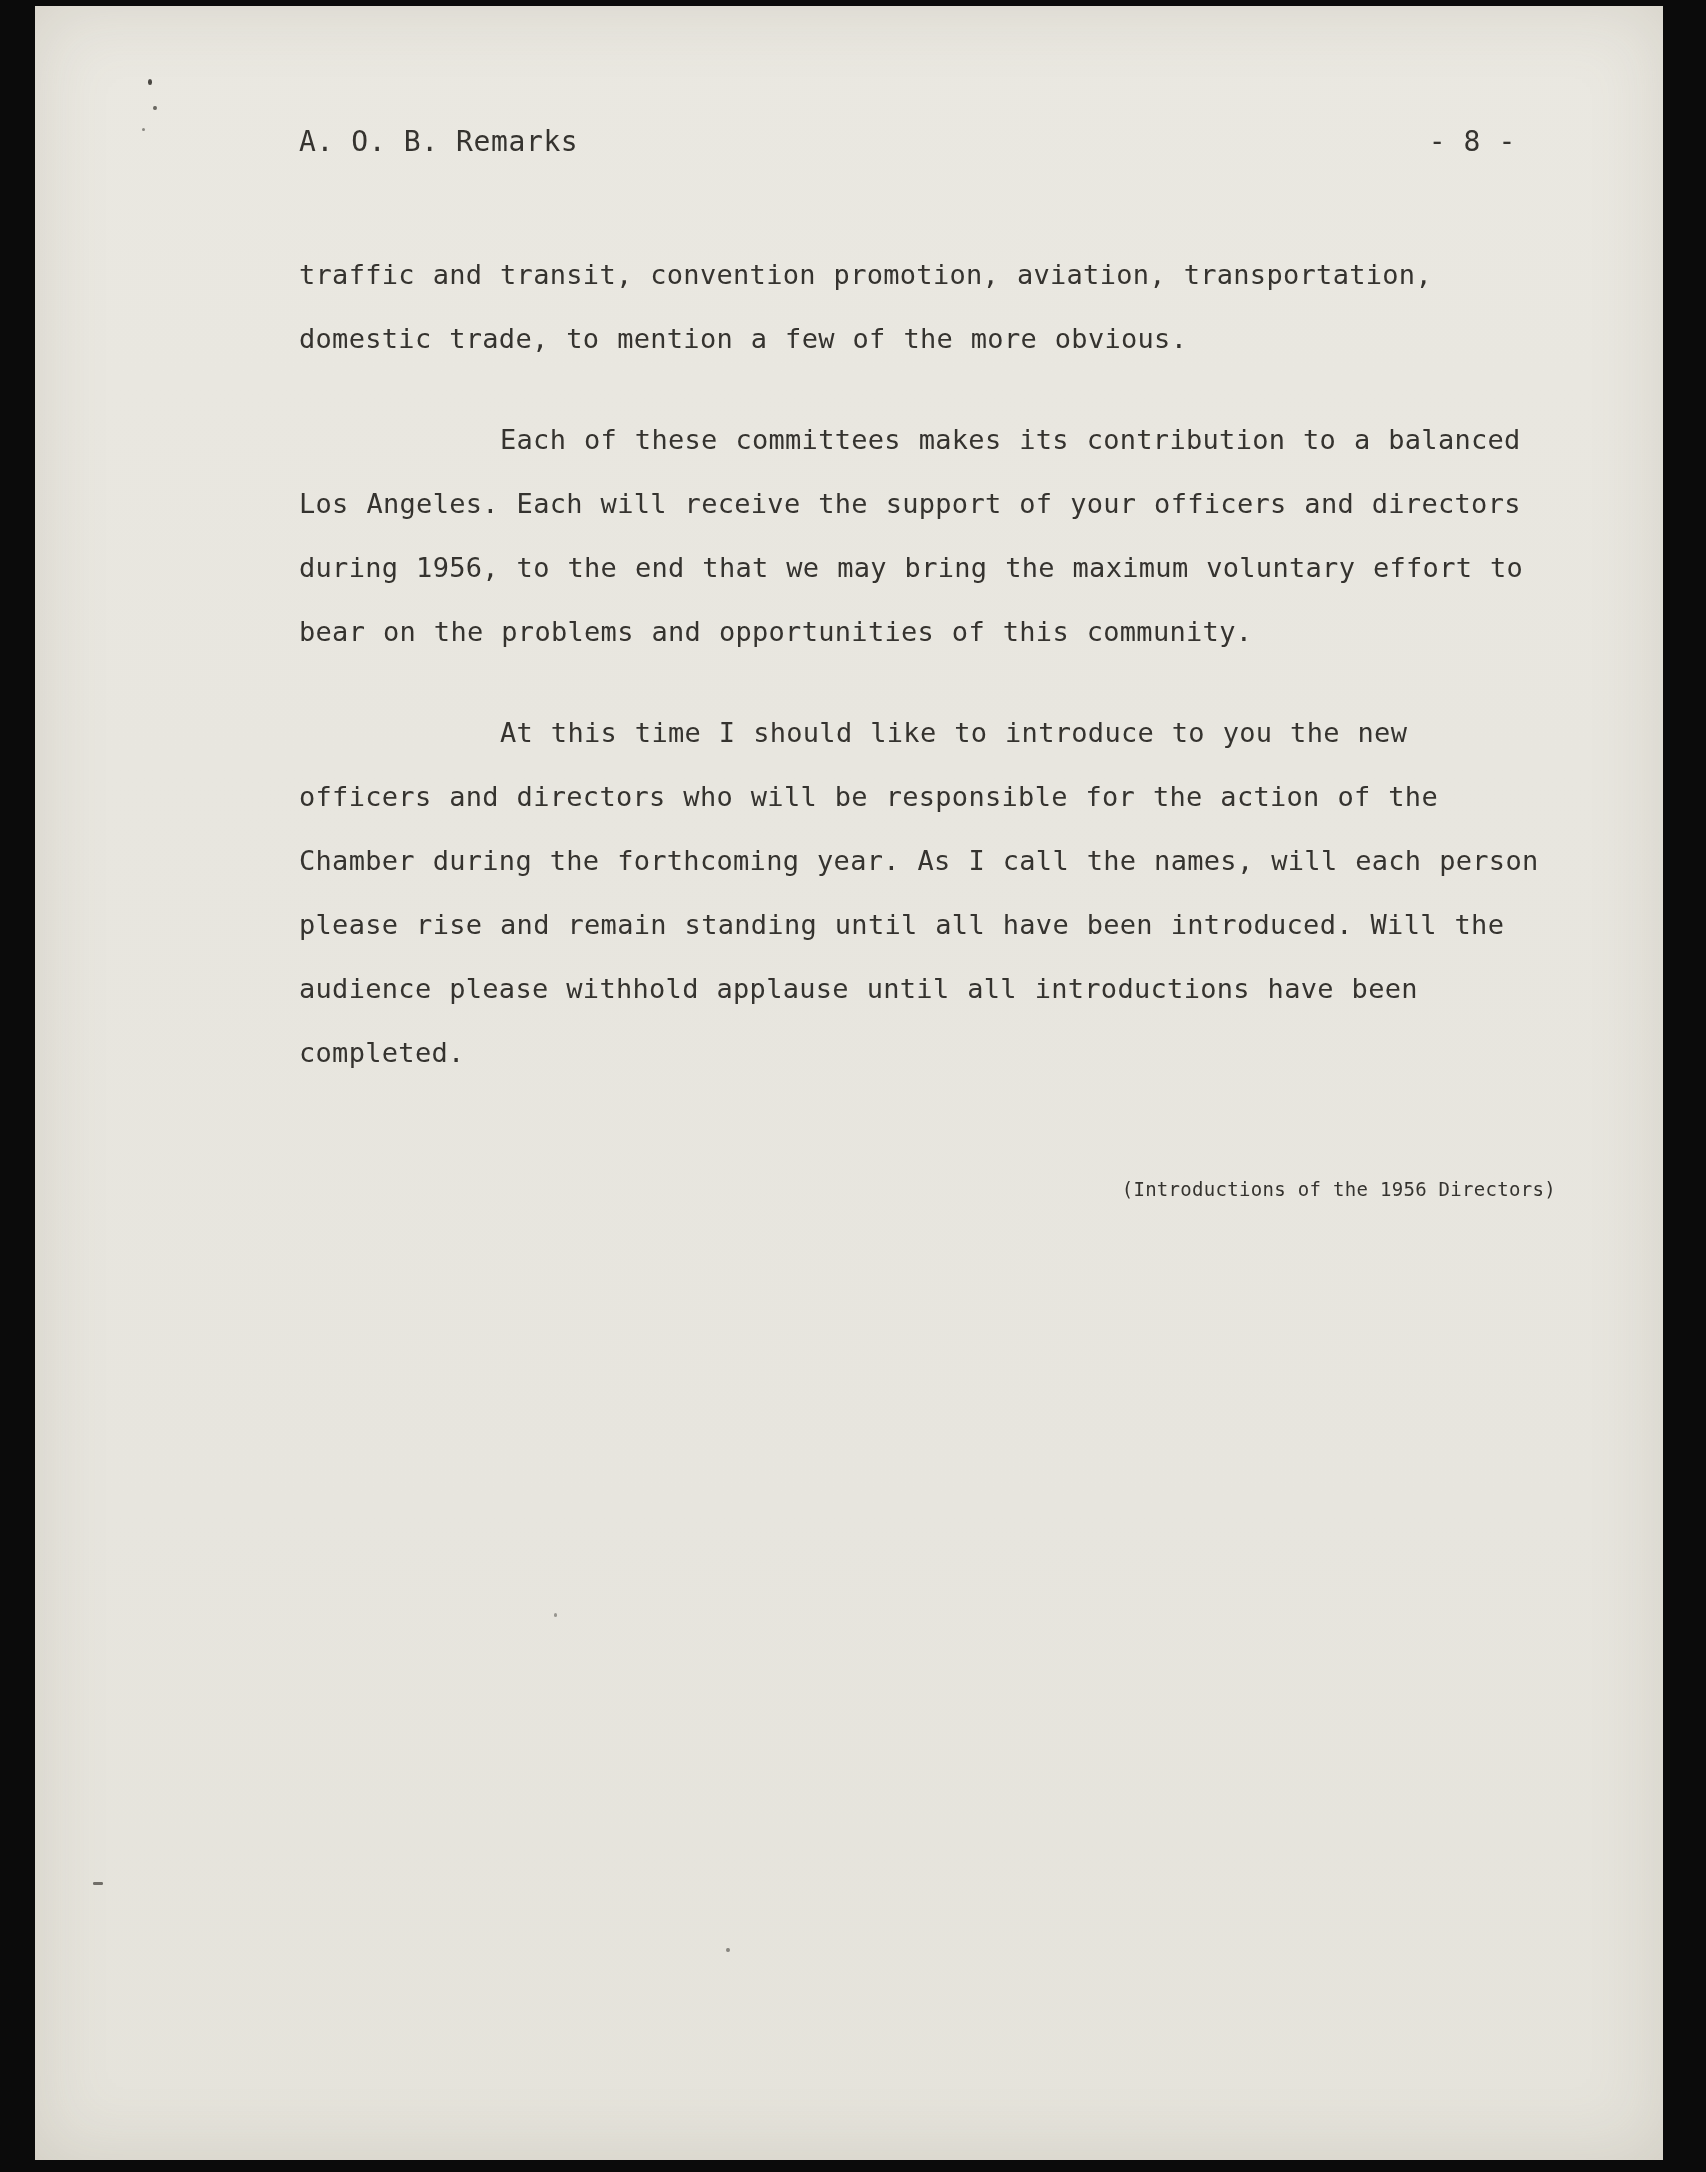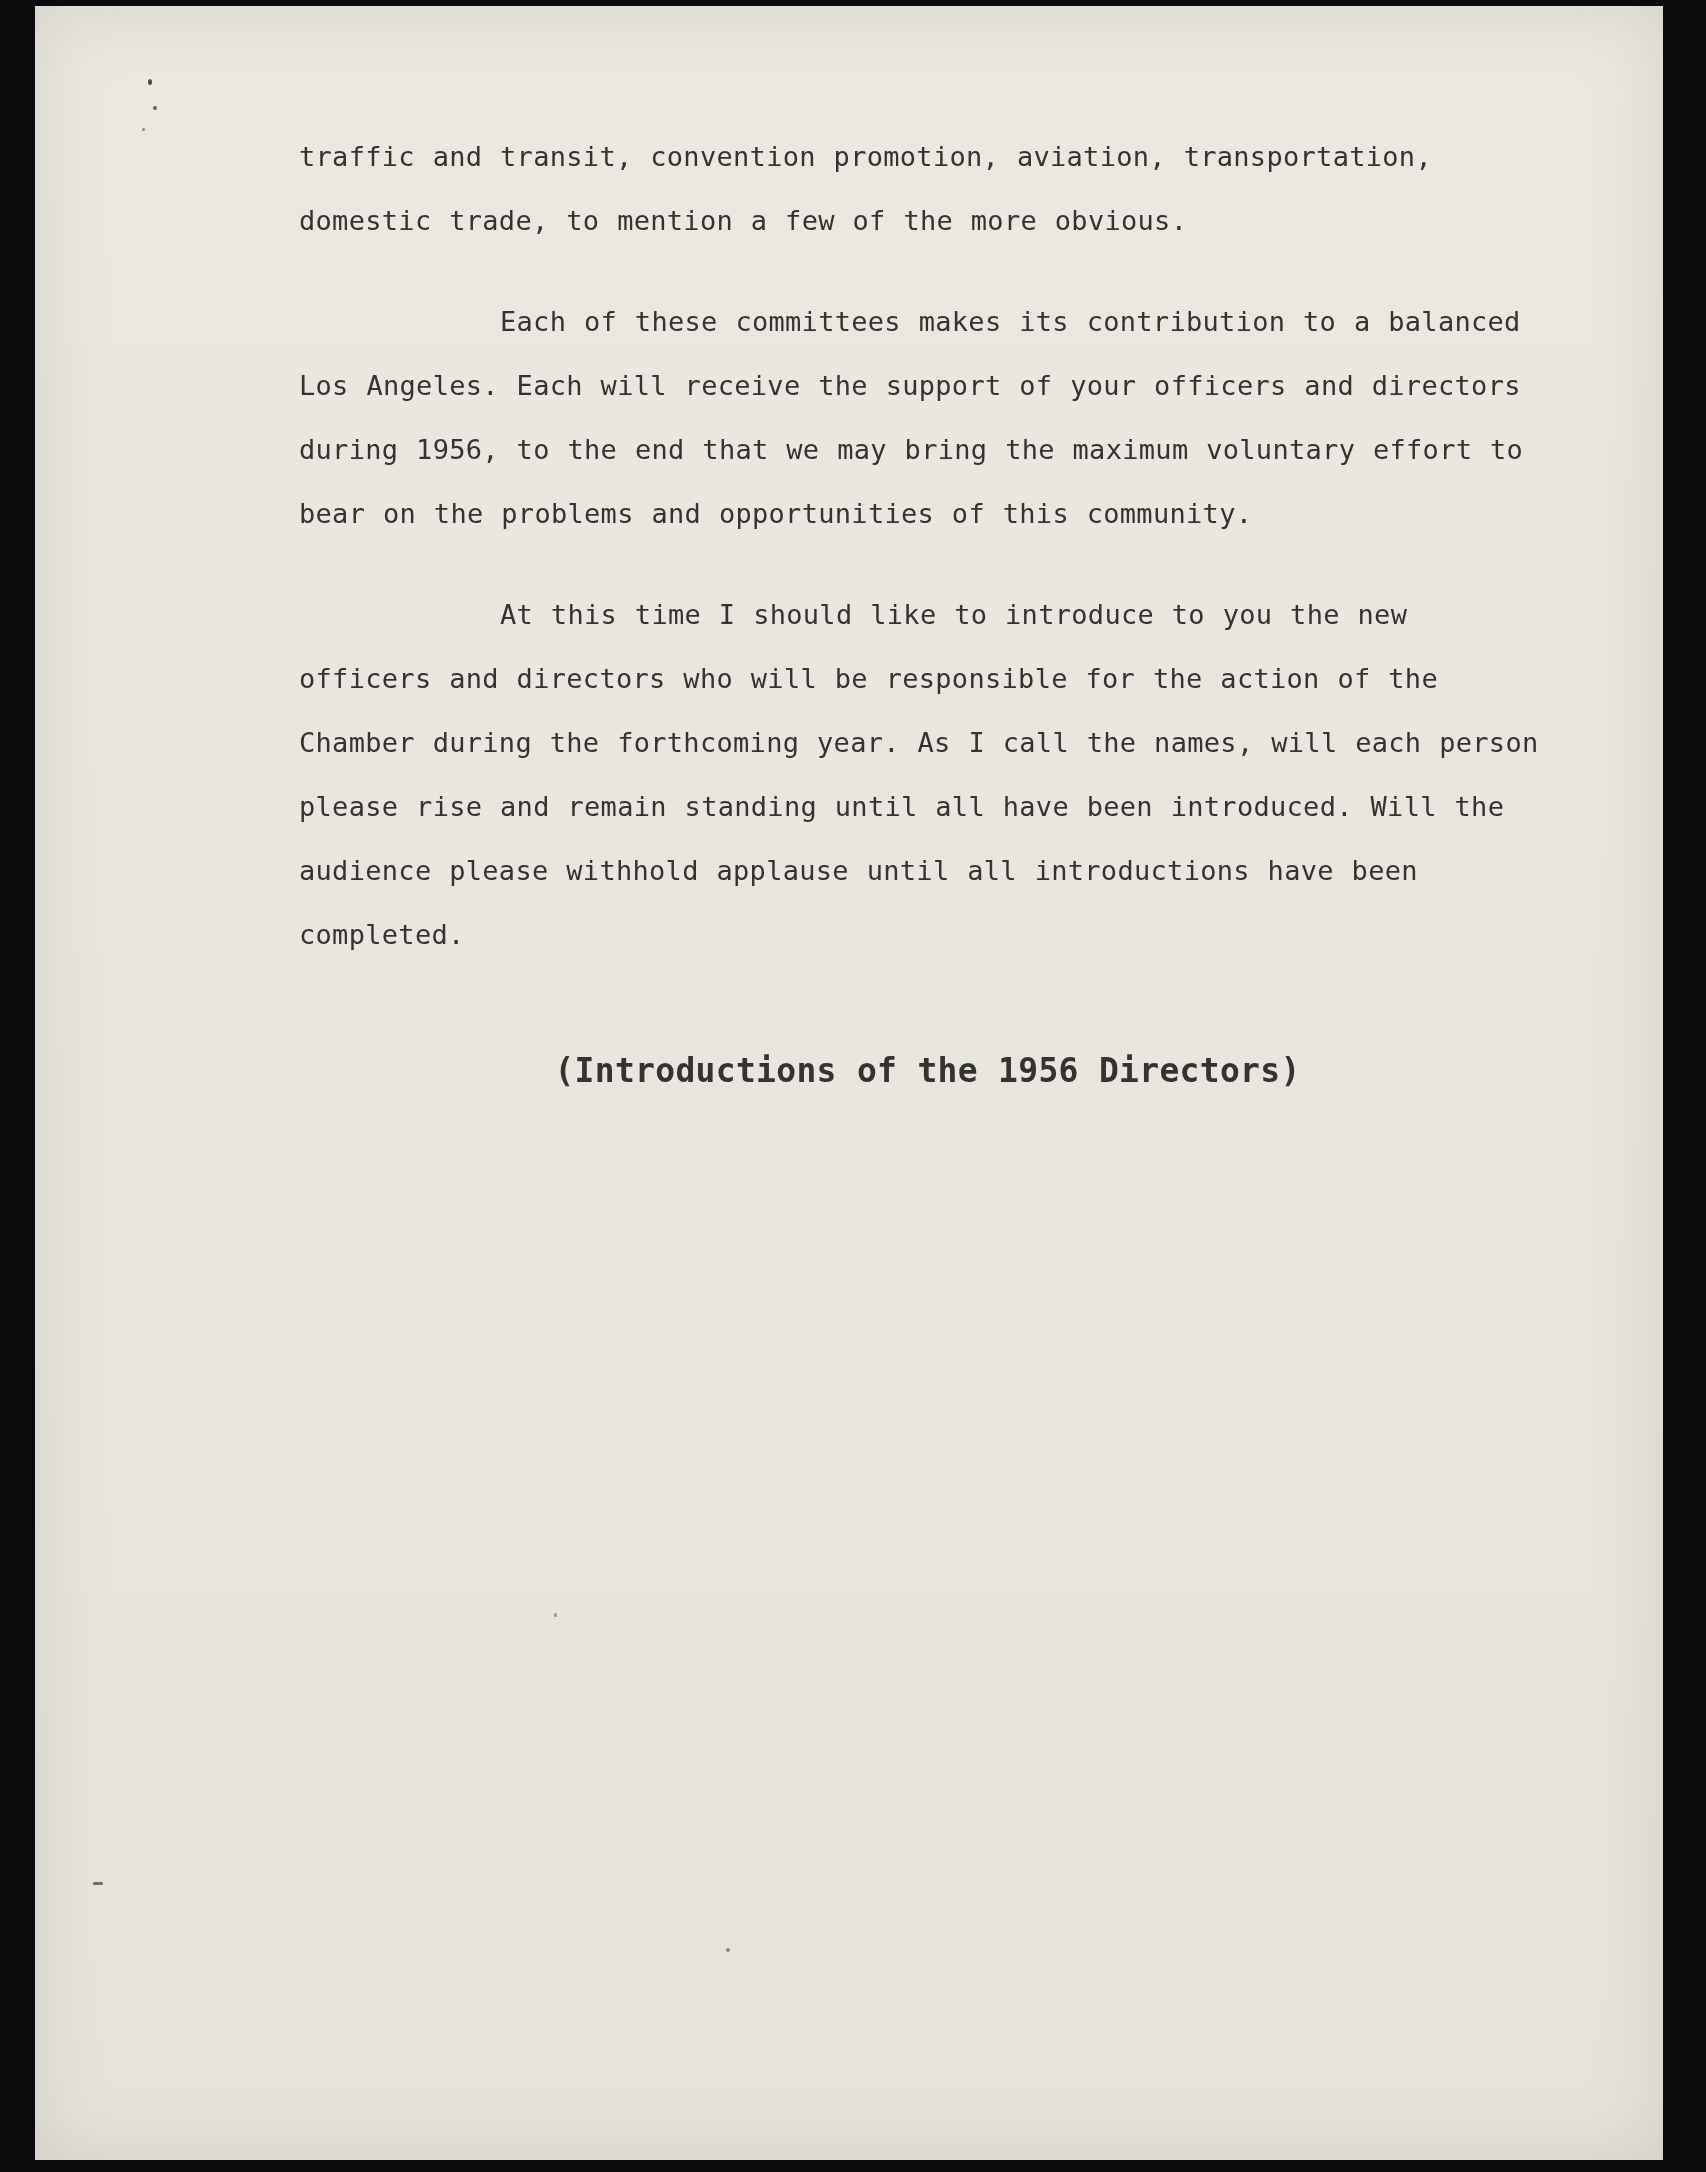--- a/index.html
+++ b/index.html
@@ -51,26 +51,25 @@
     line-height: 64px;
     letter-spacing: 0.3px;
     margin: 0 0 37px 0;
     text-align: left;
     word-spacing: 1.2px;
   }
   .body-par.indent {
     text-indent: 201px;
   }
   .caption {
-    font-size: 33px;
+    font-size: 19px;
     line-height: 72px;
     letter-spacing: 0.3px;
     margin: 68px 0 0 0;
-    text-align: center;
-    font-weight: bold;
+    text-align: right;
   }
   
   .speck {
     position: absolute;
     background: #4a4742;
     border-radius: 50%;
   }
   .speck.s1 { left: 113px; top: 73px; width: 4.3px; height: 5.5px; }
   .speck.s2 { left: 118px; top: 100px; width: 3.7px; height: 4.3px; opacity: .8; }
   .speck.s3 { left: 107px; top: 122px; width: 3px; height: 3px; opacity: .6; }
@@ -86,20 +85,24 @@
 
     <span class="speck s1"></span>
     <span class="speck s2"></span>
     <span class="speck s3"></span>
     <span class="speck s4"></span>
     <span class="speck s5"></span>
     <span class="speck s6"></span>
 
     <div class="content">
 
+      <div class="doc-header">
+        <span class="title">A. O. B. Remarks</span>
+        <span class="pageno">- 8 -</span>
+      </div>
 
       <p class="body-par">traffic and transit, convention promotion, aviation, transportation, domestic trade, to mention a few of the more obvious.</p>
 
       <p class="body-par indent">Each of these committees makes its contribution to a balanced Los Angeles.  Each will receive the support of your officers and directors during 1956,  to the end that we may bring the maximum voluntary effort to bear on the problems and opportunities of this community.</p>
 
       <p class="body-par indent">At this time I should like to introduce to you the new officers and directors who will be responsible for the action of the Chamber during the forthcoming year.  As I call the names,  will each person please rise and remain standing until all have been introduced.  Will the audience please withhold applause until all introductions have been completed.</p>
 
       <p class="caption">(Introductions of  the 1956 Directors)</p>
 
     </div>

